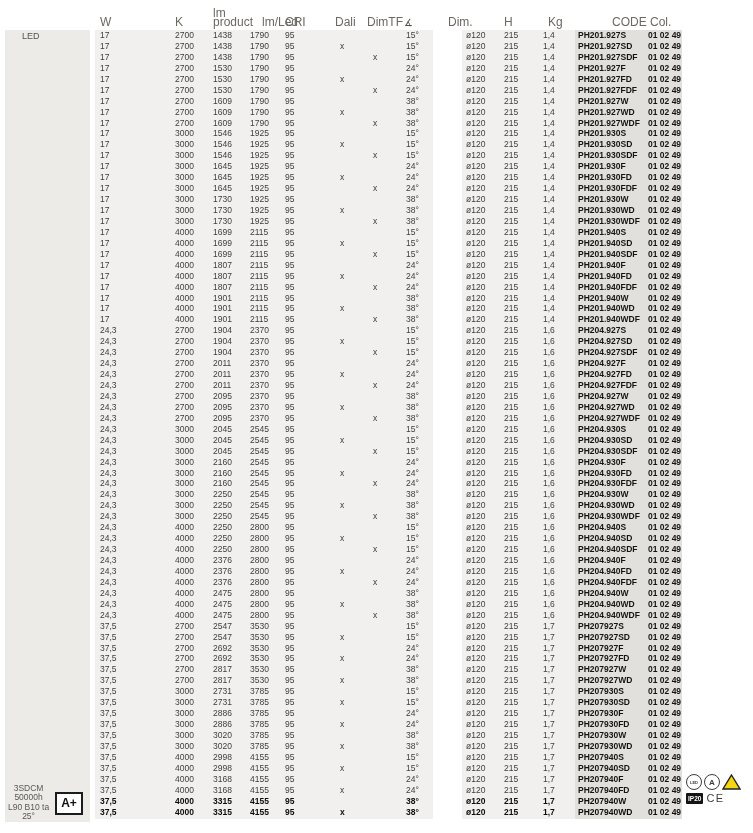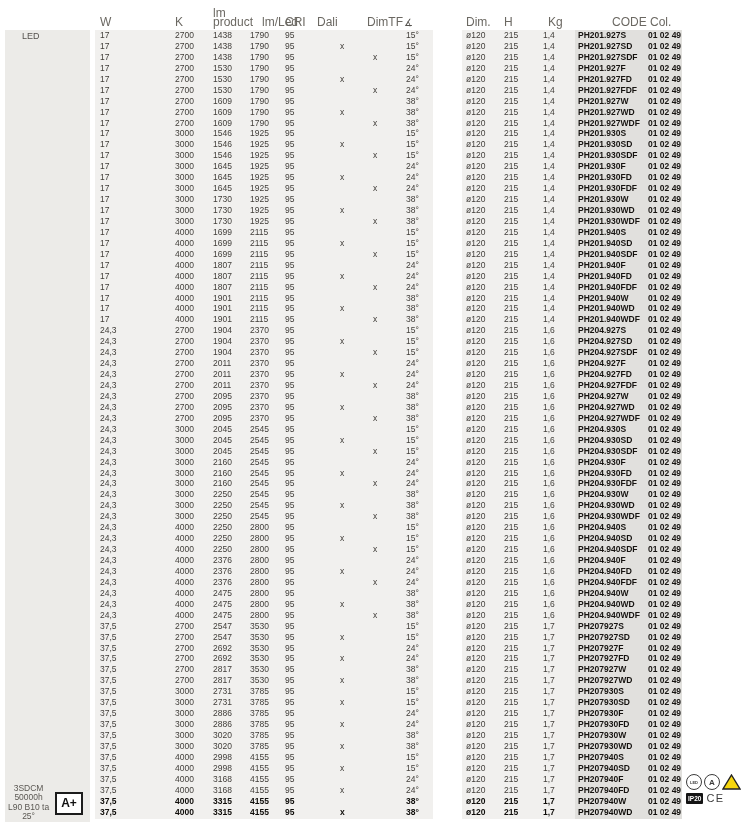--- a/index.html
+++ b/index.html
@@ -9,22 +9,22 @@
   .sidebar-band{position:absolute;left:5px;top:30px;width:85px;height:792px;background:#ecebe8;}
   .band{position:absolute;top:30px;height:789px;}
   .band1{left:95px;width:338px;background:#f1f0ee;}
   .band2{left:462px;width:113px;background:#f1f0ee;}
   .band3{left:575px;width:107px;background:#e1e0dd;}
   .sidebar-label{position:absolute;left:22px;top:31px;font-size:9px;color:#55524e;}
   
   .header{position:absolute;left:0;top:0;width:753px;height:30px;}
   .hcell{position:absolute;bottom:3px;font-size:12px;line-height:9px;color:#6b6862;white-space:pre-line;}
   .h0{left:100px}.h1{left:175px}.h2{left:213px}.h3{left:262px}.h4{left:285px}
-  .h5{left:317px}.h6{left:367px}.h7{left:404px;font-size:10px;color:#55524e}
-  .h8{left:466px}.h9{left:504px}.h10{left:548px}.h11{left:612px}.h12{left:650px}
+  .h5{left:335px}.h6{left:367px}.h7{left:404px;font-size:10px;color:#55524e}
+  .h8{left:448px}.h9{left:504px}.h10{left:548px}.h11{left:612px}.h12{left:650px}
   
   .rows{position:absolute;left:0;top:30px;width:753px;}
   .row{position:relative;height:10.944px;}
   .cell{position:absolute;top:0;font-size:8.5px;line-height:10.9px;color:#403d39;white-space:nowrap;}
   .c0{left:100px}.c1{left:175px}.c2{left:213px}.c3{left:250px}.c4{left:285px}
   .c5{left:340px}.c6{left:373px}.c7{left:406px}
   .c8{left:466px}.c9{left:504px}.c10{left:543px}
   .c11{left:578px;font-weight:700;color:#161310;}
   .c12{left:648px;font-weight:700;color:#161310;}
   .row.bold .cell{font-weight:700;color:#0e0c09;}

